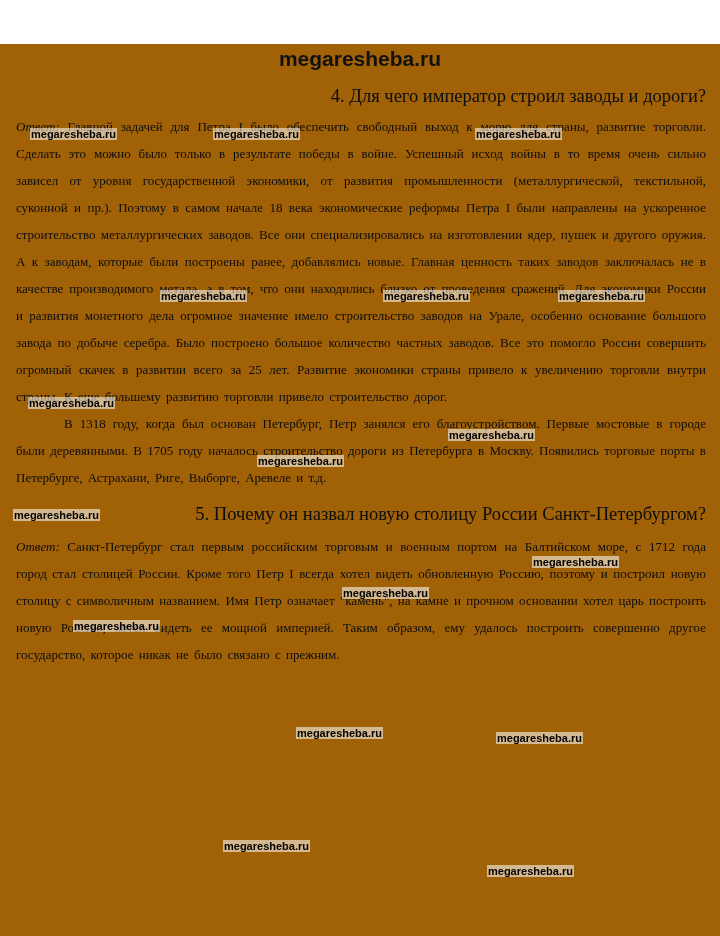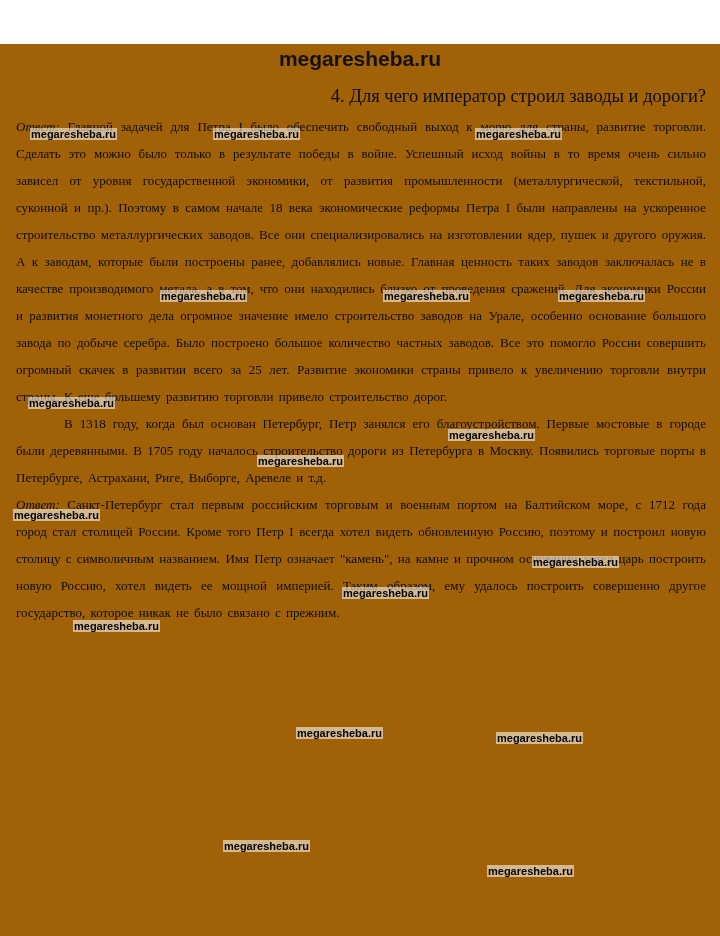--- a/index.html
+++ b/index.html
@@ -74,20 +74,21 @@
     <span>megaresheba.ru</span>
   </div>
 
   <div class="content">
     <p class="question">4. Для чего император строил заводы и дороги?</p>
 
     <p class="para"><span class="answer-label">Ответ:</span> <span>Главной задачей для Петра I было обеспечить свободный выход к морю для страны, развитие торговли. Сделать это можно было только в результате победы в войне. Успешный исход войны в то время очень сильно зависел от уровня государственной экономики, от развития промышленности (металлургической, текстильной, суконной и пр.). Поэтому в самом начале 18 века экономические реформы Петра I были направлены на ускоренное строительство металлургических заводов. Все они специализировались на изготовлении ядер, пушек и другого оружия. А к заводам, которые были построены ранее, добавлялись новые. Главная ценность таких заводов заключалась не в качестве производимого метала, а в том, что они находились близко от проведения сражений. Для экономики России и развития монетного дела огромное значение имело строительство заводов на Урале, особенно основание большого завода по добыче серебра. Было построено большое количество частных заводов. Все это помогло России совершить огромный скачек в развитии всего за 25 лет. Развитие экономики страны привело к увеличению торговли внутри страны. К еще большему развитию торговли привело строительство дорог.</span></p>
 
     <p class="para indent">В 1318 году, когда был основан Петербург, Петр занялся его благоустройством. Первые мостовые в городе были деревянными. В 1705 году началось строительство дороги из Петербурга в Москву. Появились торговые порты в Петербурге, Астрахани, Риге, Выборге, Аревеле и т.д.</p>
 
+    <p class="question q5">5. Почему он назвал новую столицу России Санкт-Петербургом?</p>
 
     <p class="para"><span class="answer-label">Ответ:</span> <span>Санкт-Петербург стал первым российским торговым и военным портом на Балтийском море, с 1712 года город стал столицей России. Кроме того Петр I всегда хотел видеть обновленную Россию, поэтому и построил новую столицу с символичным названием. Имя Петр означает "камень", на камне и прочном основании хотел царь построить новую Россию, хотел видеть ее мощной империей. Таким образом, ему удалось построить совершенно другое государство, которое никак не было связано с прежним.</span></p>
   </div>
 
   <span class="wm" style="left:30px;top:84px">megaresheba.ru</span>
   <span class="wm" style="left:213px;top:84px">megaresheba.ru</span>
   <span class="wm" style="left:475px;top:84px">megaresheba.ru</span>
 
   <span class="wm" style="left:160px;top:246px">megaresheba.ru</span>
   <span class="wm" style="left:383px;top:246px">megaresheba.ru</span>

